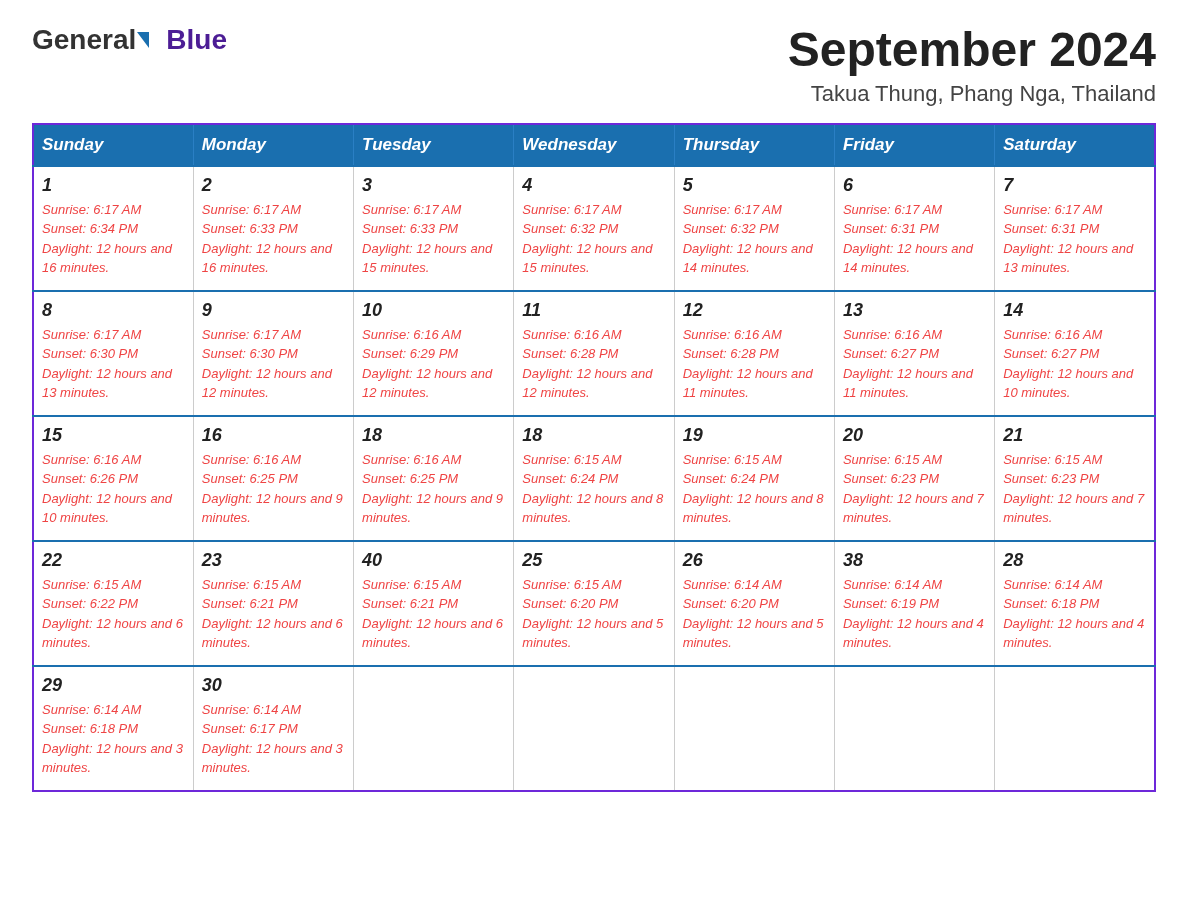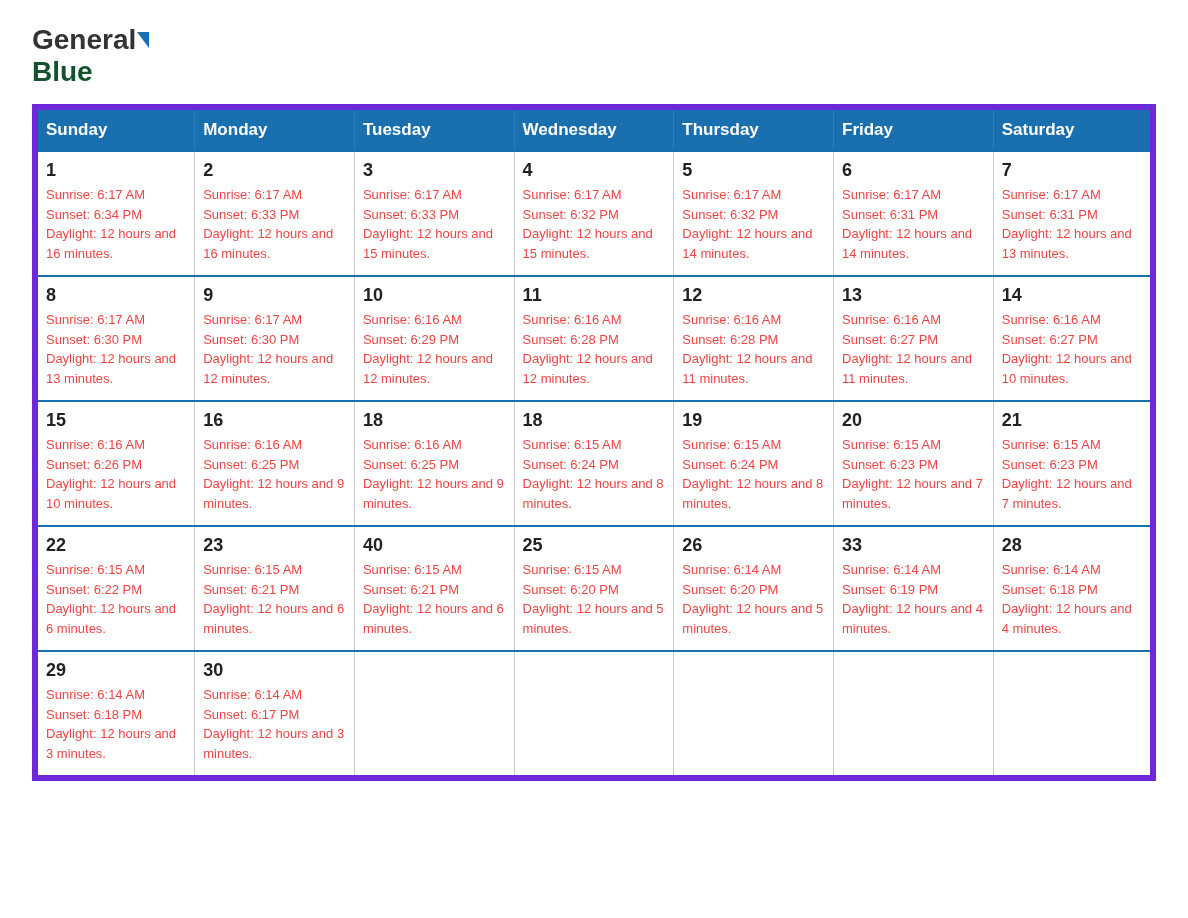--- a/index.html
+++ b/index.html
@@ -11,41 +11,42 @@
       min-height: 918px;
     }
     .header-area {
       display: flex;
       justify-content: space-between;
       align-items: flex-start;
       margin-bottom: 16px;
     }
     .logo {
       display: flex;
-      flex-direction: column;
       align-items: flex-start;
+      gap: 17px;
     }
     .title-area {
       text-align: right;
     }
     .month-year {
       font-size: 48px;
       font-weight: bold;
       color: #222;
       line-height: 1.1;
     }
     .location {
       font-size: 22px;
       color: #444;
       margin-top: 4px;
     }
     .calendar-table {
       width: 100%;
       border-collapse: collapse;
-      border: 6px solid #6d28d9;
+      border: 2px solid #6d28d9;
+      font-style: italic;
     }
     .calendar-table th {
       background-color: #1a6faf;
       color: #fff;
       font-size: 17px;
       font-weight: bold;
       padding: 10px 8px;
       text-align: left;
       border-right: 1px solid #2a7fc4;
     }
@@ -98,36 +99,40 @@
       width: 0;
       height: 0;
       border-left: 12px solid transparent;
       border-right: 0px solid transparent;
       border-top: 16px solid #1a6faf;
       margin-left: 1px;
     }
     .logo-line2 {
       font-size: 28px;
       font-weight: bold;
-      color: #14532d;
+      color: #4c1d95;
     }
   </style>
 </head>
 <body>
 
 <div class="header-area">
   <div class="logo">
     <div class="logo-row">
       <span class="logo-text-general">General</span>
         <span class="logo-arrow"></span>
     </div>
     <div>
       <span class="logo-line2">Blue</span>
     </div>
   </div>
+  <div class="title-area">
+    <div class="month-year">September 2024</div>
+    <div class="location">Takua Thung, Phang Nga, Thailand</div>
+  </div>
 </div>
 
 <table class="calendar-table">
   <thead>
     <tr>
     <th>Sunday</th>
         <th>Monday</th>
         <th>Tuesday</th>
         <th>Wednesday</th>
         <th>Thursday</th>
@@ -241,21 +246,21 @@
         </td>
         <td>
           <span class="day-number">25</span>
           <div class="day-info">Sunrise: 6:15 AM<br>Sunset: 6:20 PM<br>Daylight: 12 hours and 5 minutes.</div>
         </td>
         <td>
           <span class="day-number">26</span>
           <div class="day-info">Sunrise: 6:14 AM<br>Sunset: 6:20 PM<br>Daylight: 12 hours and 5 minutes.</div>
         </td>
         <td>
-          <span class="day-number">33</span>
+          <span class="day-number">38</span>
           <div class="day-info">Sunrise: 6:14 AM<br>Sunset: 6:19 PM<br>Daylight: 12 hours and 4 minutes.</div>
         </td>
         <td>
           <span class="day-number">28</span>
           <div class="day-info">Sunrise: 6:14 AM<br>Sunset: 6:18 PM<br>Daylight: 12 hours and 4 minutes.</div>
         </td>
       </tr>
       <tr>
         <td>
           <span class="day-number">29</span>

